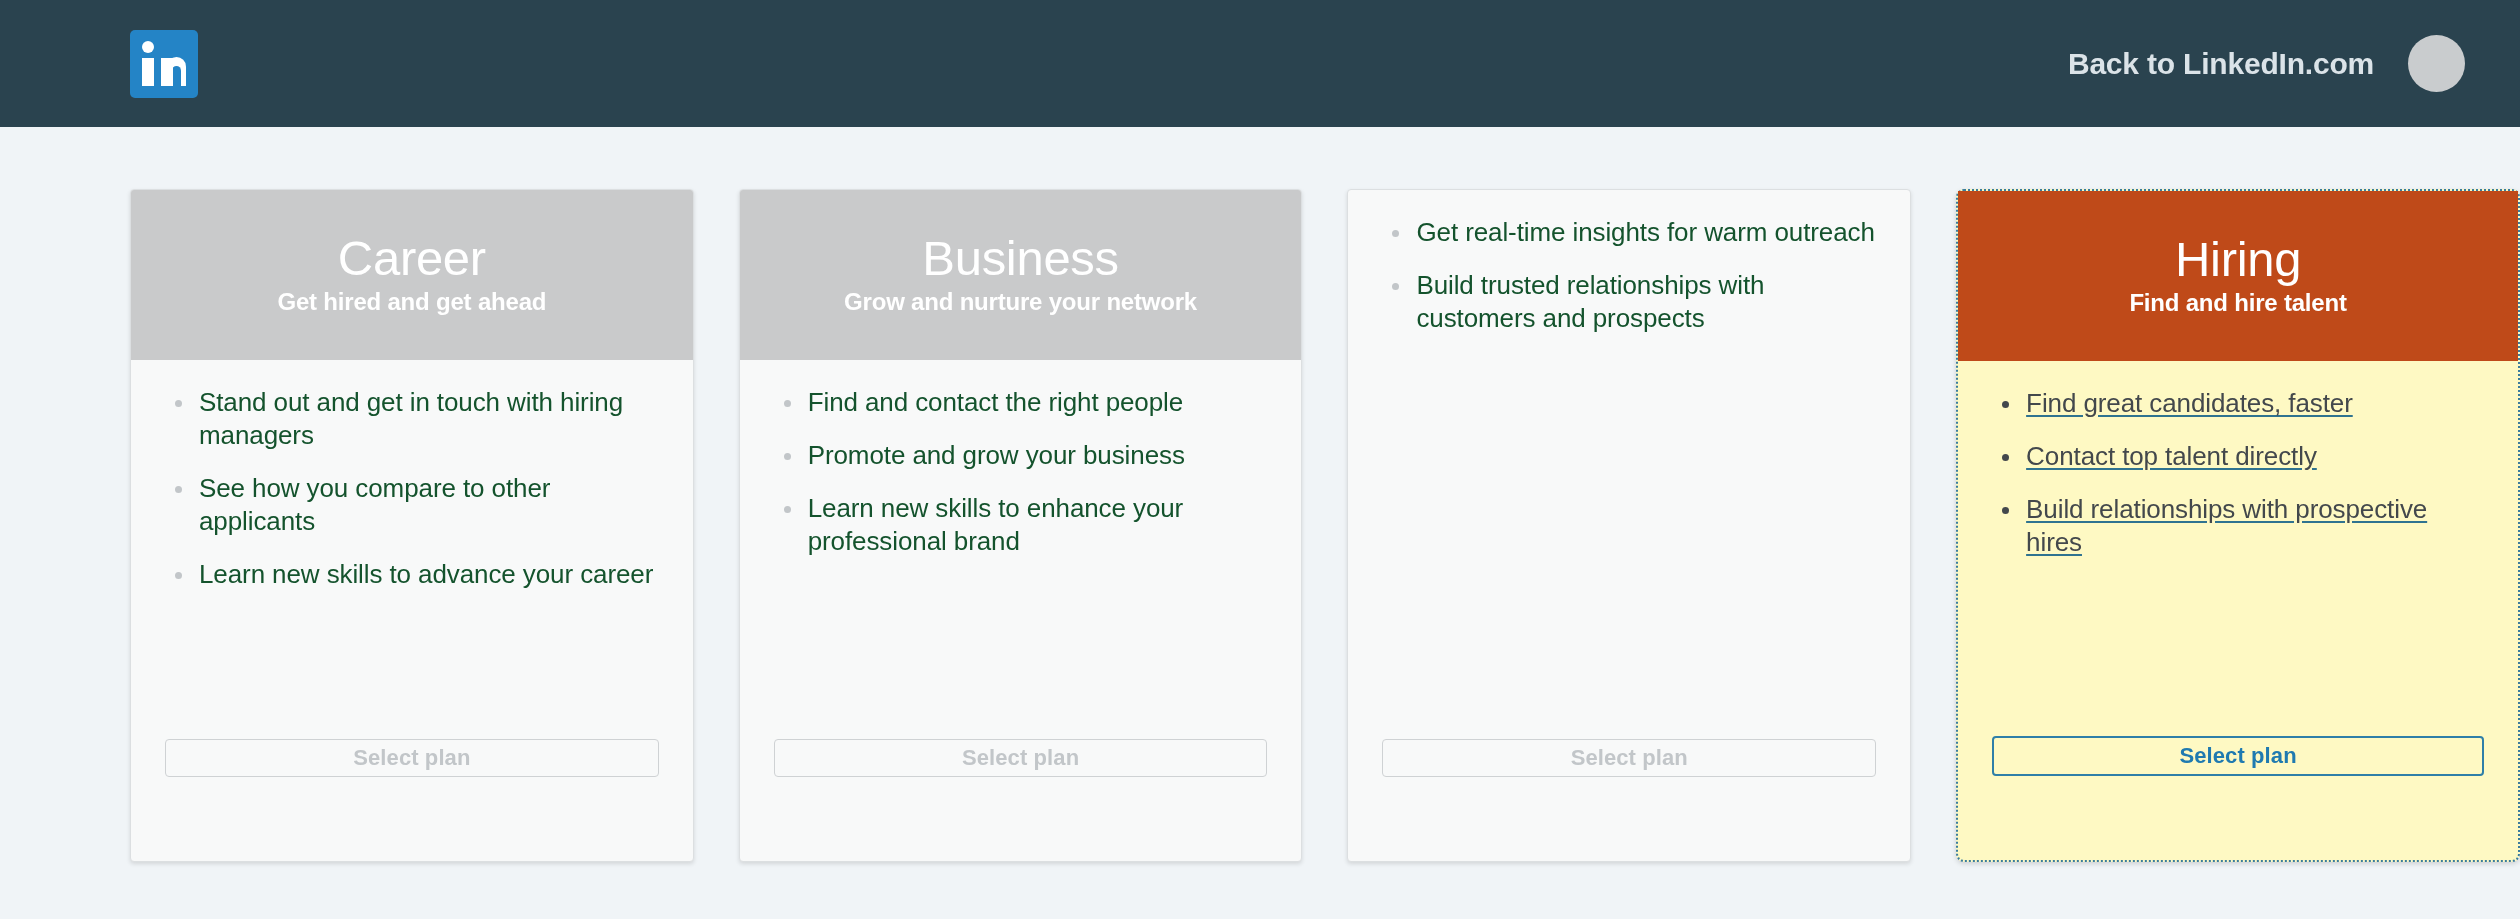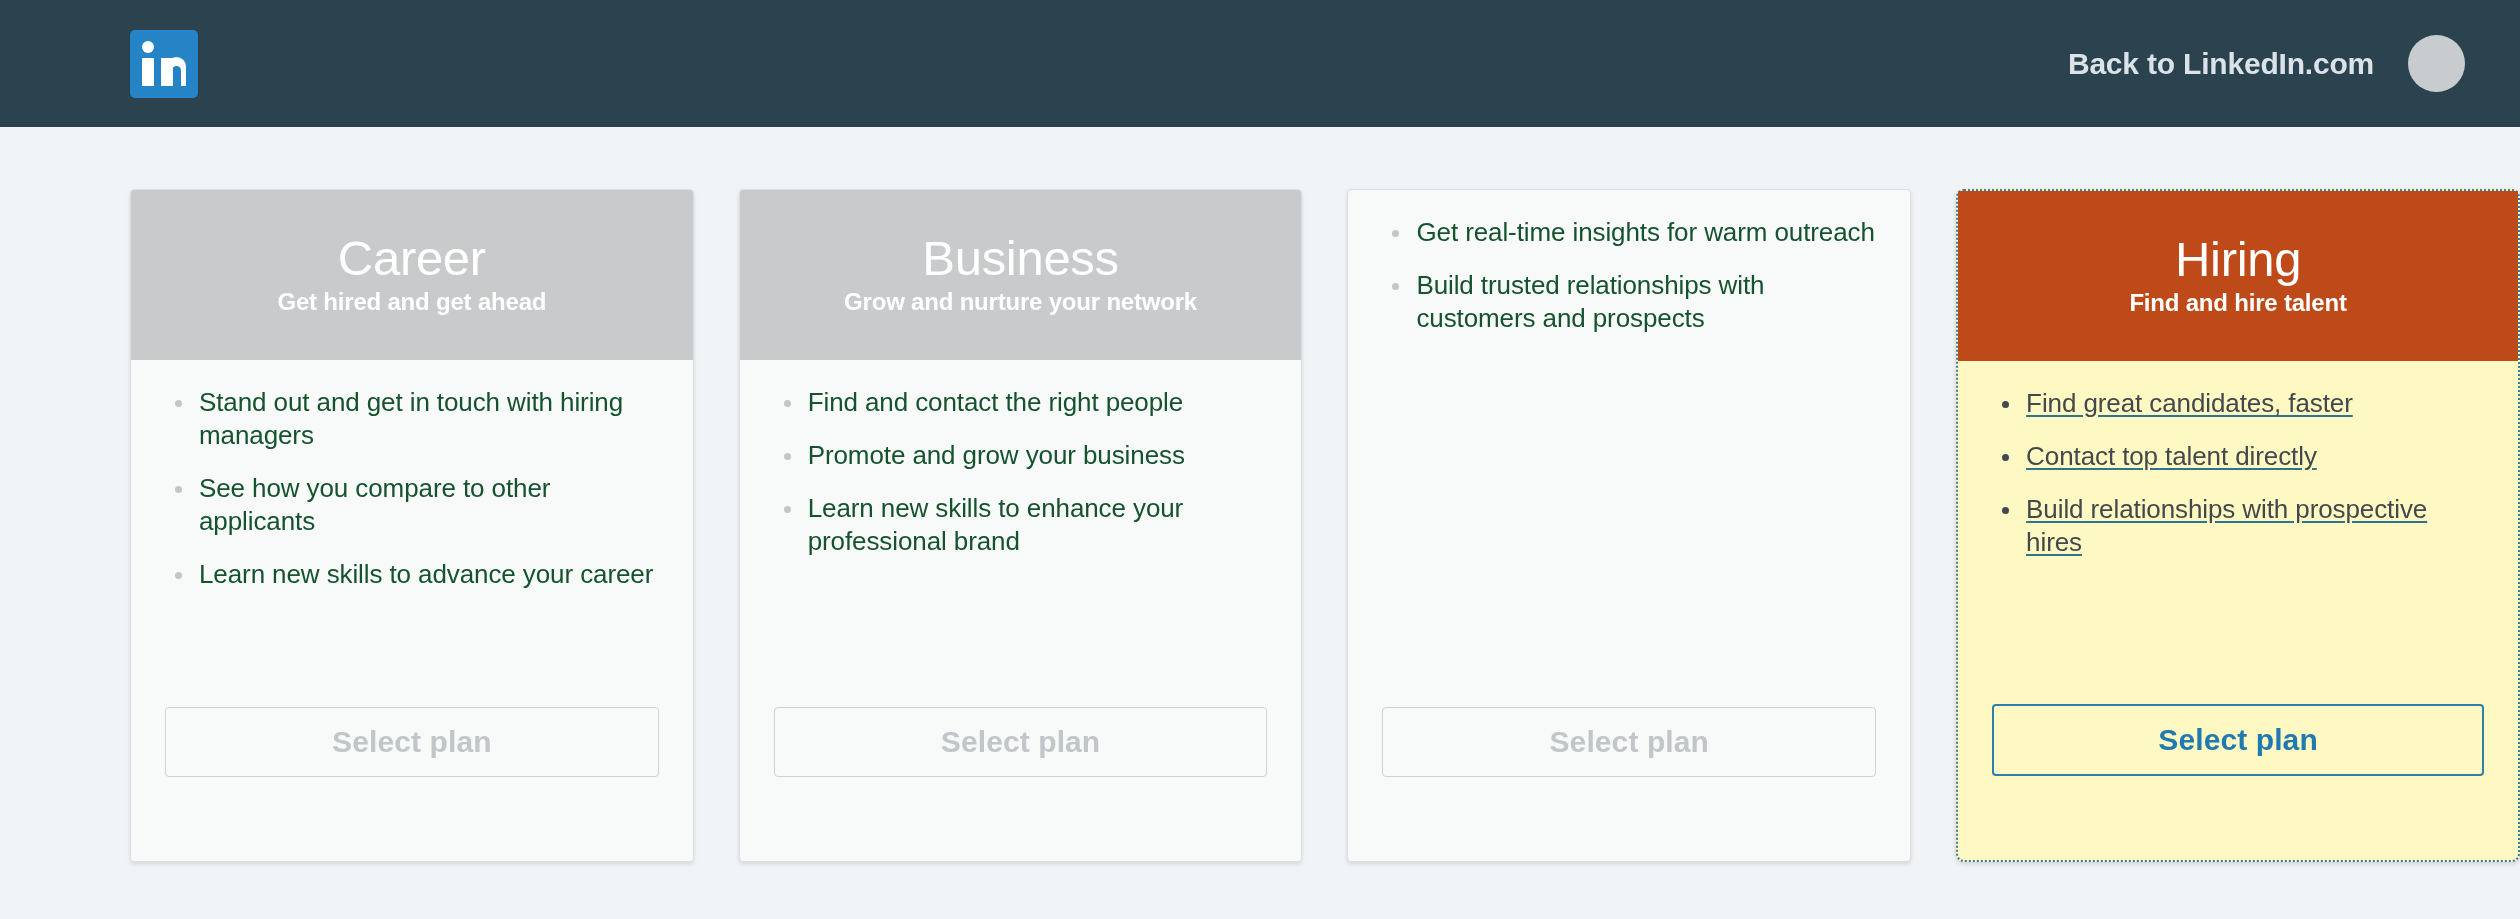--- a/index.html
+++ b/index.html
@@ -209,23 +209,23 @@
   }
   .select-btn {
     display: block;
     width: 100%;
     box-sizing: border-box;
     background: transparent;
     border: 1px solid #cfd2d4;
     border-radius: 4px;
     color: #c2c6c9;
     font-family: "Liberation Sans", sans-serif;
-    font-size: 30px;
+    font-size: 22px;
     font-weight: bold;
-    padding: 17px 0;
+    padding: 5px 0;
     text-align: center;
     cursor: pointer;
     letter-spacing: 0.1px;
   }
   .selected .select-btn {
     border: 2px solid #2f7fa8;
     color: #1f7ab0;
   }
 </style>
 </head>

